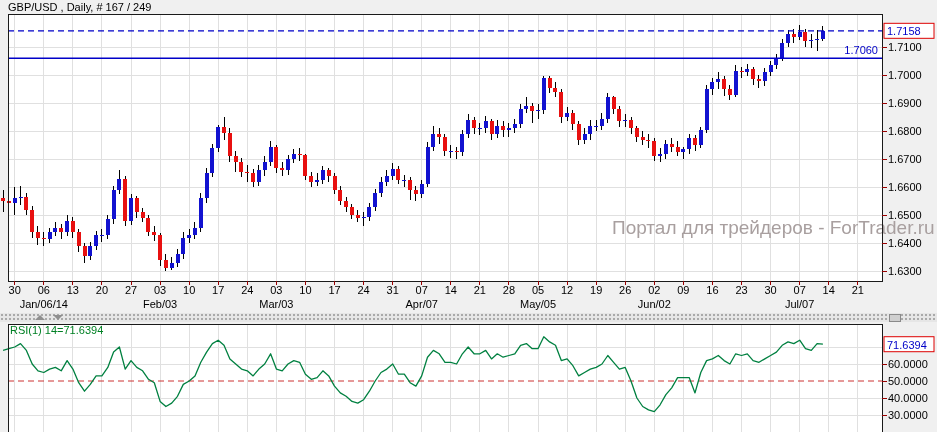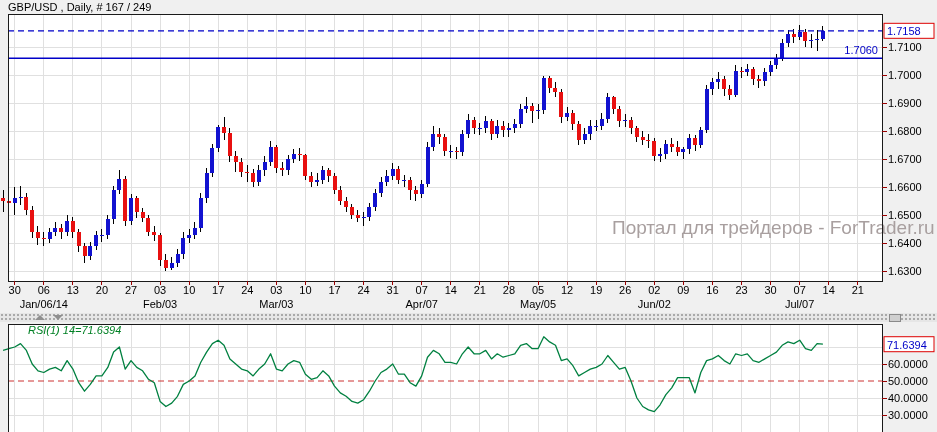--- a/index.html
+++ b/index.html
@@ -14,21 +14,21 @@
             background-image:radial-gradient(circle,#a9a9a9 0.8px,transparent 1px);
             background-size:4px 4px;cursor:row-resize;}
   .tri-up{position:absolute;left:35px;top:2px;width:0;height:0;
           border-left:5px solid transparent;border-right:5px solid transparent;
           border-bottom:5px solid #8f8f8f;}
   .tri-down{position:absolute;left:53px;top:2px;width:0;height:0;
           border-left:5px solid transparent;border-right:5px solid transparent;
           border-top:5px solid #8f8f8f;}
   .grip{position:absolute;left:889px;top:1px;width:10px;height:6px;
         background:#cfcfcf;border:1px solid #8a8a8a;}
-  .rsi-label{position:absolute;left:28px;top:324px;font-size:11px;color:#008024;font-style:italic;}
+  .rsi-label{position:absolute;left:10px;top:324px;font-size:11px;color:#008024;}
 </style>
 </head>
 <body>
 
 <div class="screen">
   <div class="chart-title">GBP/USD , Daily, # 167 / 249</div>
 
   <svg id="main-svg" width="937" height="313">
       <rect x="8" y="14" width="874" height="267" fill="#ffffff"></rect>
       <g stroke="#e0e0e0" stroke-width="1" shape-rendering="crispEdges">

